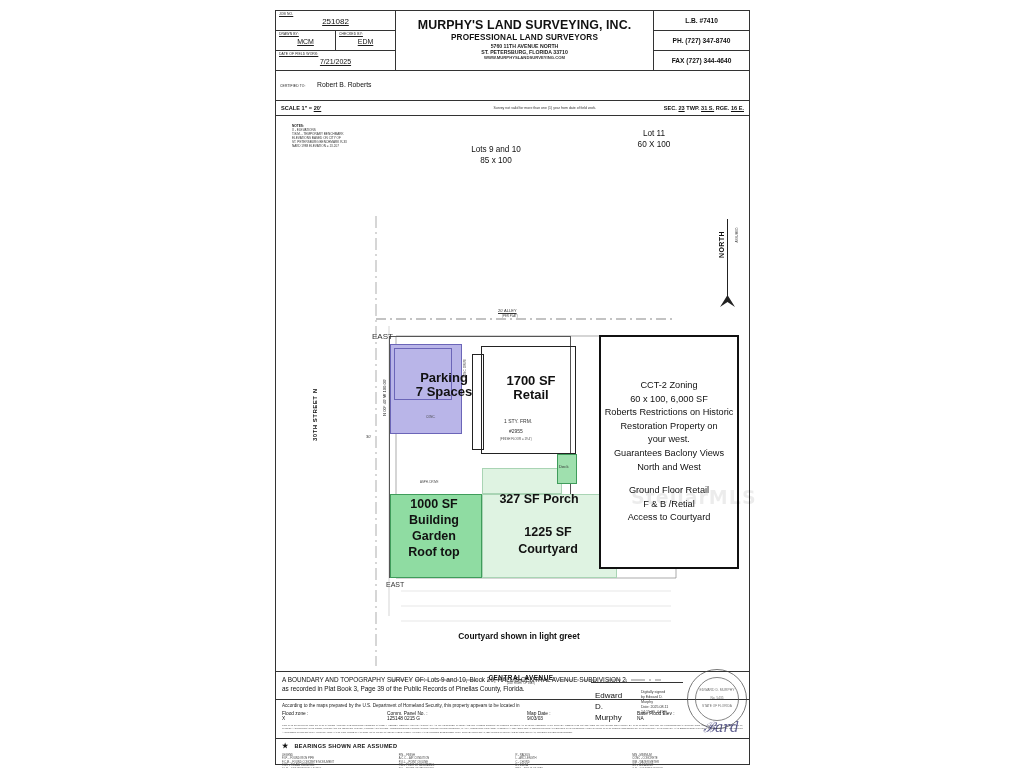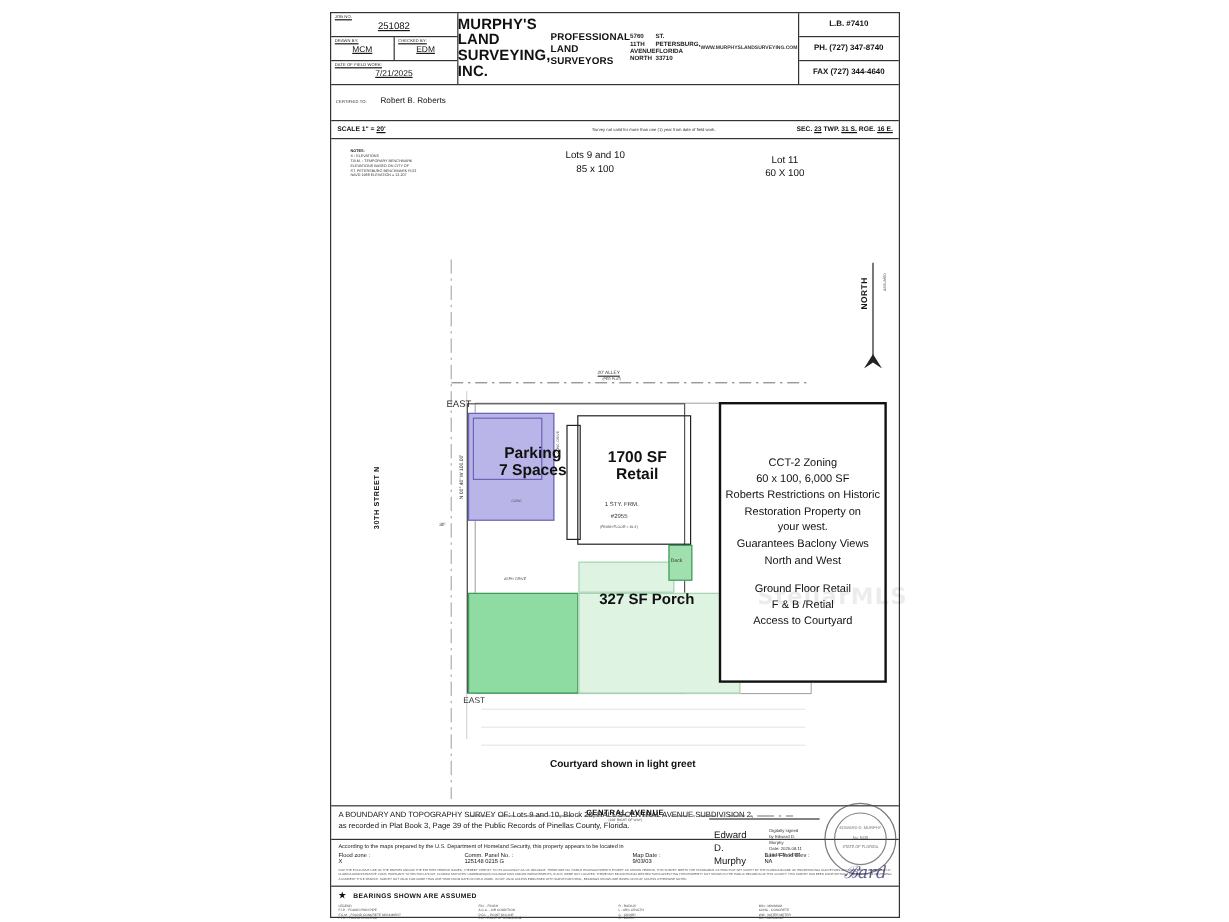--- a/index.html
+++ b/index.html
@@ -7,21 +7,21 @@
        font-family:"Liberation Sans",sans-serif;color:#1a1a1a;}
 
   
   #sheet{position:absolute;left:275px;top:10px;width:475px;height:755px;
          background:#fff;border:1px solid #333;box-sizing:border-box;}
 
   
   .tb{display:flex;border-bottom:1px solid #333;}
   .tb-left{width:120px;border-right:1px solid #333;box-sizing:border-box;text-decoration:underline;}
   .tb-mid{flex:1;border-right:1px solid #333;box-sizing:border-box;
-          display:flex;flex-direction:row;align-items:center;justify-content:center;padding:3px 0 4px;}
+          display:flex;flex-direction:column;align-items:center;justify-content:center;padding:3px 0 4px;}
   .tb-right{width:95px;box-sizing:border-box;display:flex;flex-direction:column;}
 
   .cellrow{display:flex;border-bottom:1px solid #333;}
   .cell{box-sizing:border-box;padding:1px 3px 2px;position:relative;flex:1;min-height:19px;}
   .cell + .cell{border-left:1px solid #333;}
   .cap{font-size:3.4px;letter-spacing:.1px;color:#222;text-transform:uppercase;display:block;line-height:5px;}
   .val{font-size:8px;text-align:center;line-height:10px;color:#111;}
   .val.sm{font-size:7px;}
 
   .firm{font-size:12.4px;font-weight:bold;letter-spacing:.1px;color:#111;line-height:13px;}
@@ -216,21 +216,21 @@
 
     <div class="northwrap">
       <div class="narrow"></div>
       <svg class="nhead" viewBox="0 0 15 12">
         <path d="M7.5 0 L0 12 L7.5 7 L15 12 Z" fill="#222"></path>
       </svg>
       <div class="northtxt">NORTH</div>
       <div class="northsub">ASSUMED</div>
     </div>
 
-    <div class="lot-lbl" style="left:160px;top:8px;width:120px;">
+    <div class="lot-lbl" style="left:160px;top:28px;width:120px;">
       <div>Lots 9 and 10</div>
       <div>85 x 100</div>
     </div>
     <div class="lot-lbl" style="left:328px;top:12px;width:100px;">
       <div>Lot 11</div>
       <div>60 X 100</div>
     </div>
 
     <svg style="position:absolute;left:100px;top:196px;width:300px;height:14px;">
       <line x1="0" y1="7" x2="300" y2="7" stroke="#555" stroke-width="0.7" stroke-dasharray="10,4,2,4"></line>
@@ -286,23 +286,33 @@
     <div class="anno big" style="left:128px;top:255px;width:80px;">
       <div>Parking</div>
       <div>7 Spaces</div>
     </div>
 
     <div class="anno big" style="left:210px;top:258px;width:90px;">
       <div>1700 SF</div>
       <div>Retail</div>
     </div>
 
+    <div class="anno med" style="left:112px;top:380px;width:92px;line-height:16px;">
+      <div>1000 SF</div>
+      <div>Building</div>
+      <div>Garden</div>
+      <div>Roof top</div>
+    </div>
 
     <div class="anno med" style="left:198px;top:377px;width:130px;">327 SF Porch</div>
 
+    <div class="anno med" style="left:212px;top:408px;width:120px;line-height:17px;">
+      <div>1225 SF</div>
+      <div>Courtyard</div>
+    </div>
 
     <div class="zbox">
       <p>
         <span>CCT-2 Zoning</span><br>
         <span>60 x 100, 6,000 SF</span><br>
         <span>Roberts Restrictions on Historic</span><br>
         <span>Restoration Property on</span><br>
         <span>your west.</span><br>
         <span>Guarantees Baclony Views</span><br>
         <span>North and West</span>

